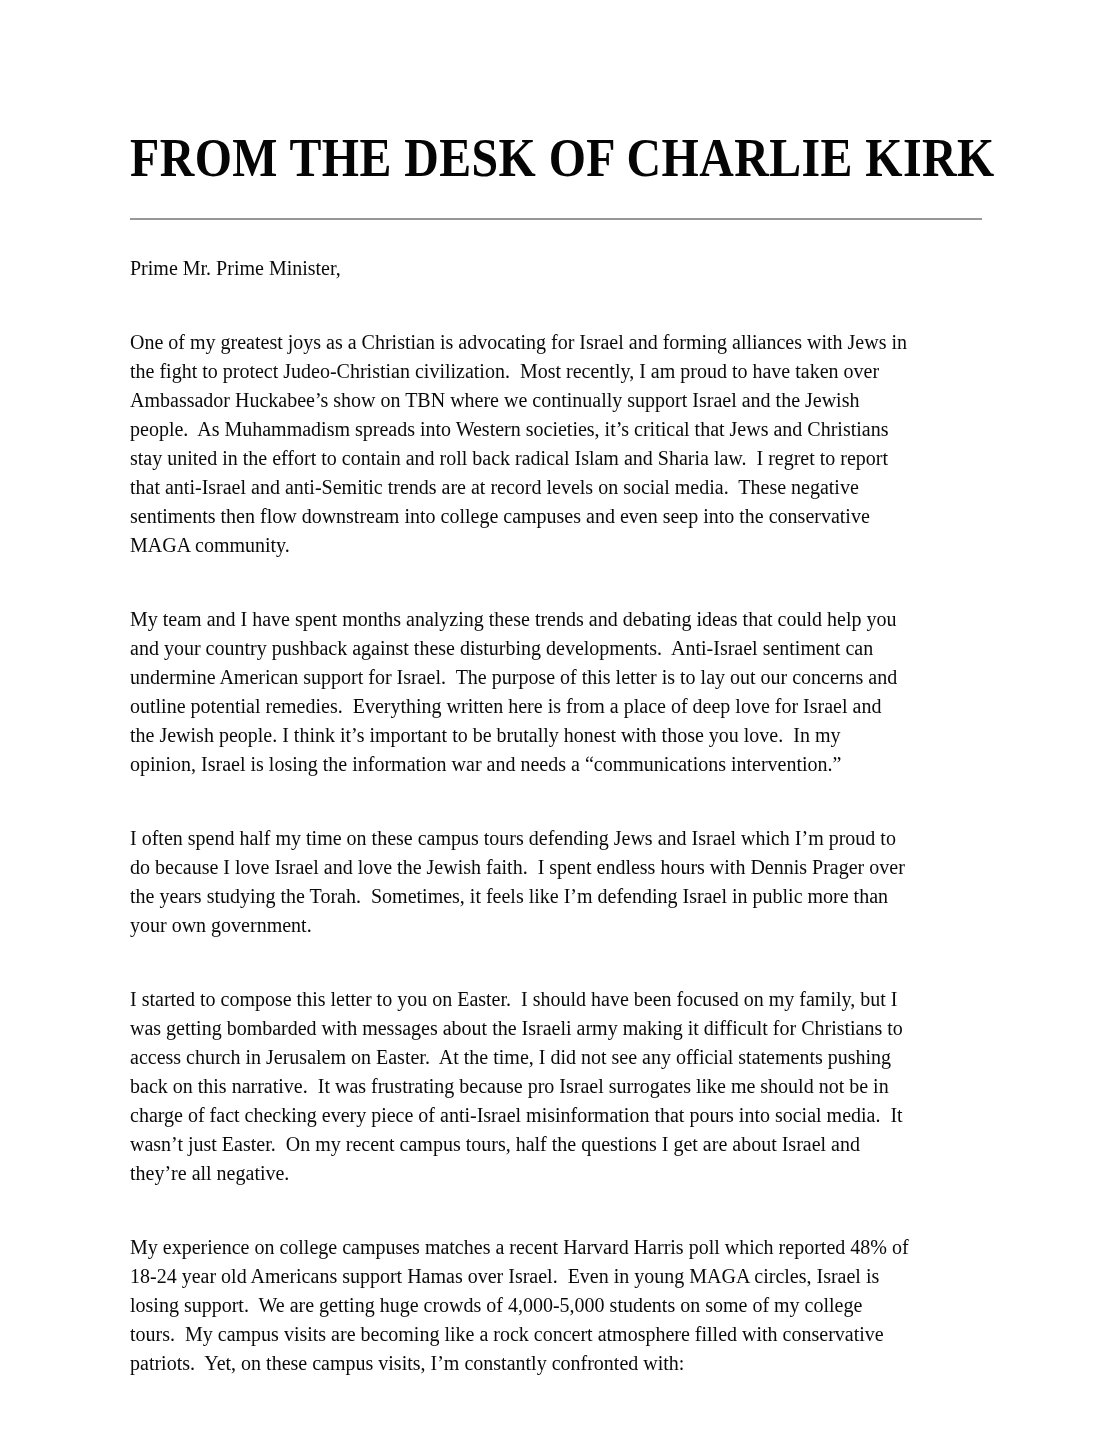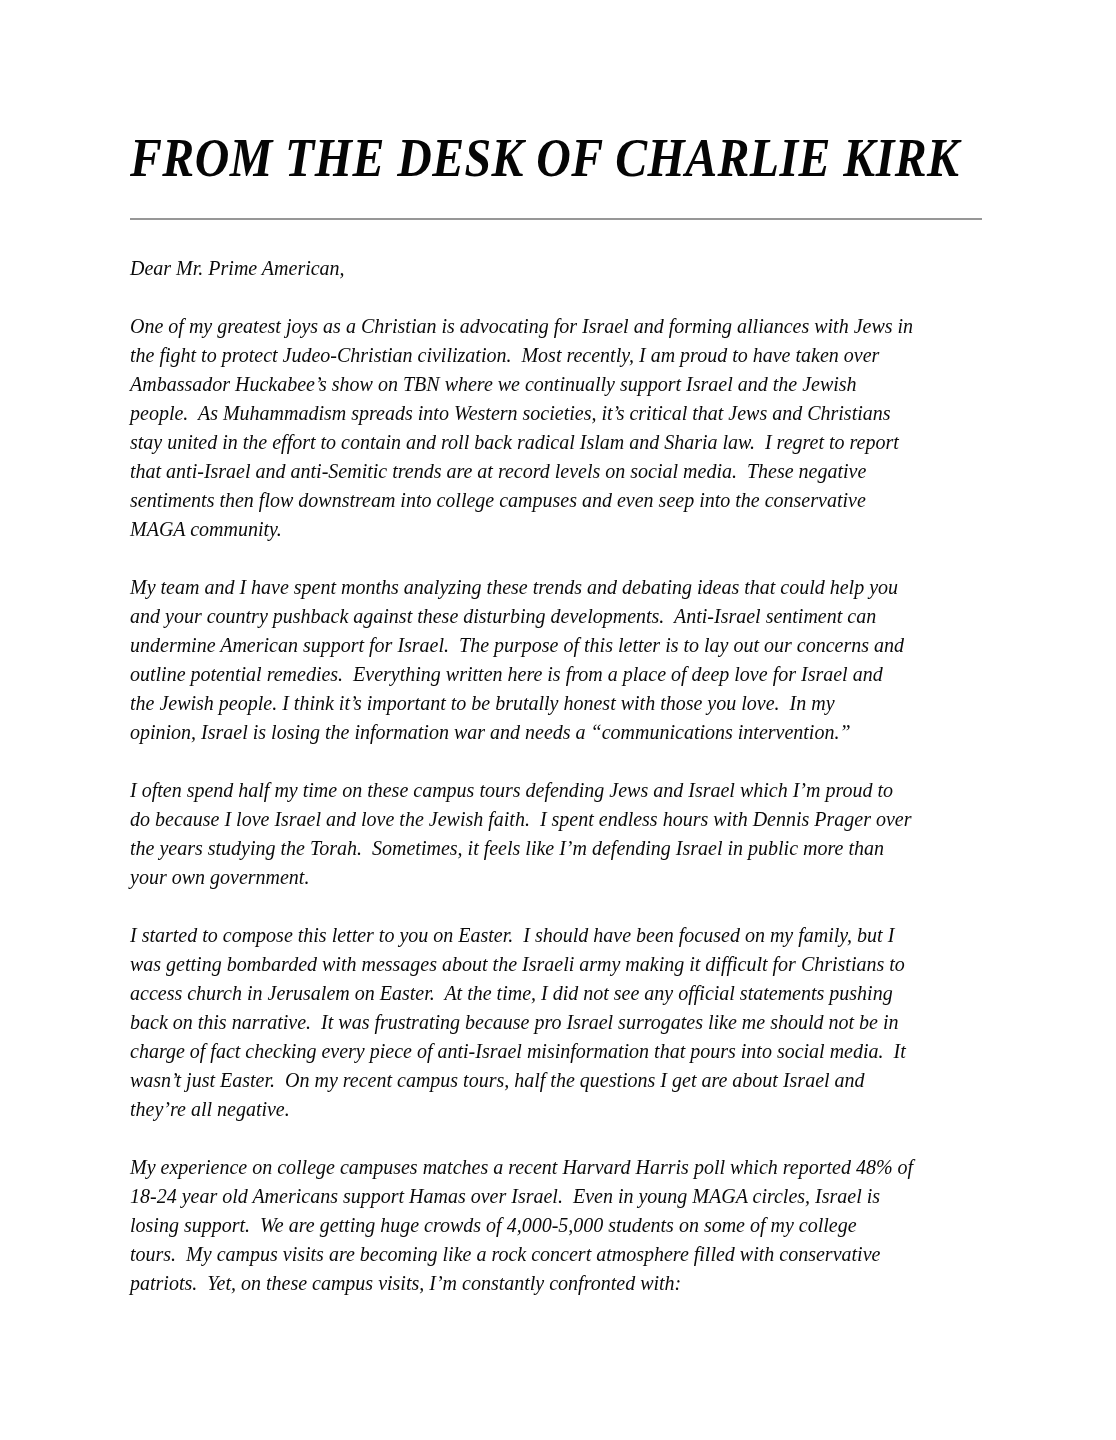--- a/index.html
+++ b/index.html
@@ -8,21 +8,20 @@
     background: #ffffff;
   }
   .page {
     position: relative;
     width: 1116px;
     height: 1440px;
     background: #ffffff;
     overflow: hidden;
     font-family: "Liberation Serif", "DejaVu Serif", serif;
     color: #0a0a0a;
-    font-style: italic;
   }
   .letter {
     position: absolute;
     left: 130px;
     top: 0;
     width: 856px;
   }
   .letterhead-title {
     margin: 130px 0 0 0;
     padding: 0;
@@ -47,36 +46,36 @@
     padding: 0;
     font-size: 20px;
     line-height: 29px;
     white-space: pre;   
     color: #0a0a0a;
   }
   .body-text p.salutation {
     margin-top: 34px;
   }
   .body-text p.para {
-    margin-top: 29px;
+    margin-top: 45px;
   }
 </style>
 </head>
 <body>
 
 <div class="page">
   <div class="letter">
 
     <h1 class="letterhead-title">FROM THE DESK OF CHARLIE KIRK</h1>
 
     <div class="letterhead-divider"></div>
 
     <div class="body-text">
 
-      <p class="salutation">Dear Mr. Prime American,</p>
+      <p class="salutation">Prime Mr. Prime Minister,</p>
 
       <p class="para">One of my greatest joys as a Christian is advocating for Israel and forming alliances with Jews in
 the fight to protect Judeo-Christian civilization.  Most recently, I am proud to have taken over
 Ambassador Huckabee’s show on TBN where we continually support Israel and the Jewish
 people.  As Muhammadism spreads into Western societies, it’s critical that Jews and Christians
 stay united in the effort to contain and roll back radical Islam and Sharia law.  I regret to report
 that anti-Israel and anti-Semitic trends are at record levels on social media.  These negative
 sentiments then flow downstream into college campuses and even seep into the conservative
 MAGA community.</p>
 

